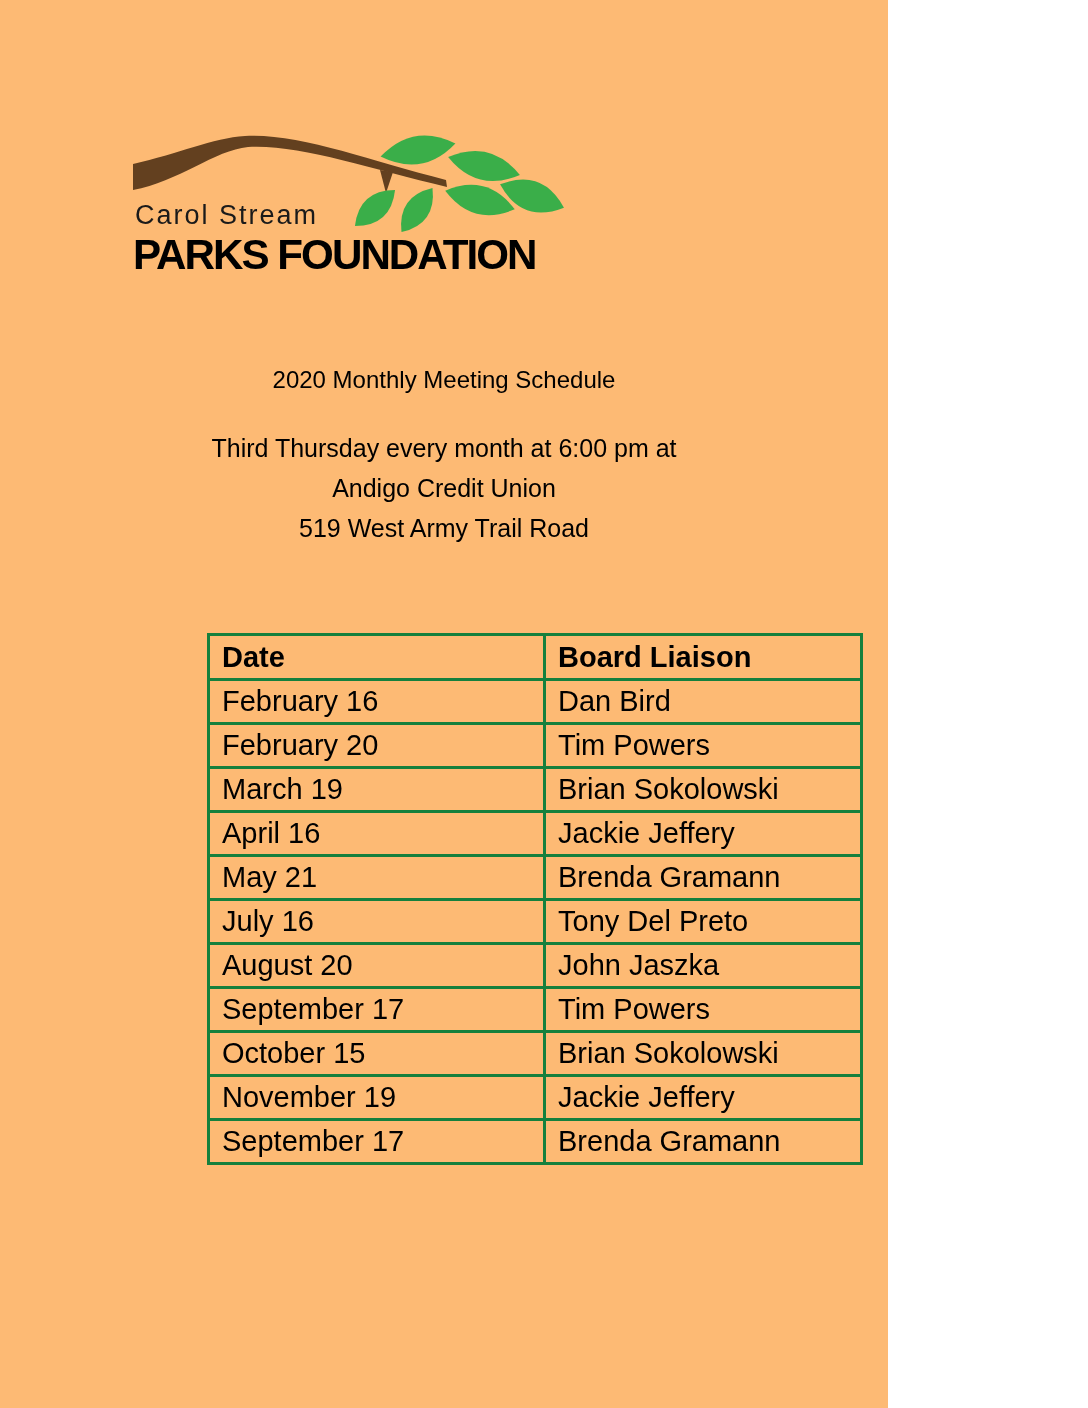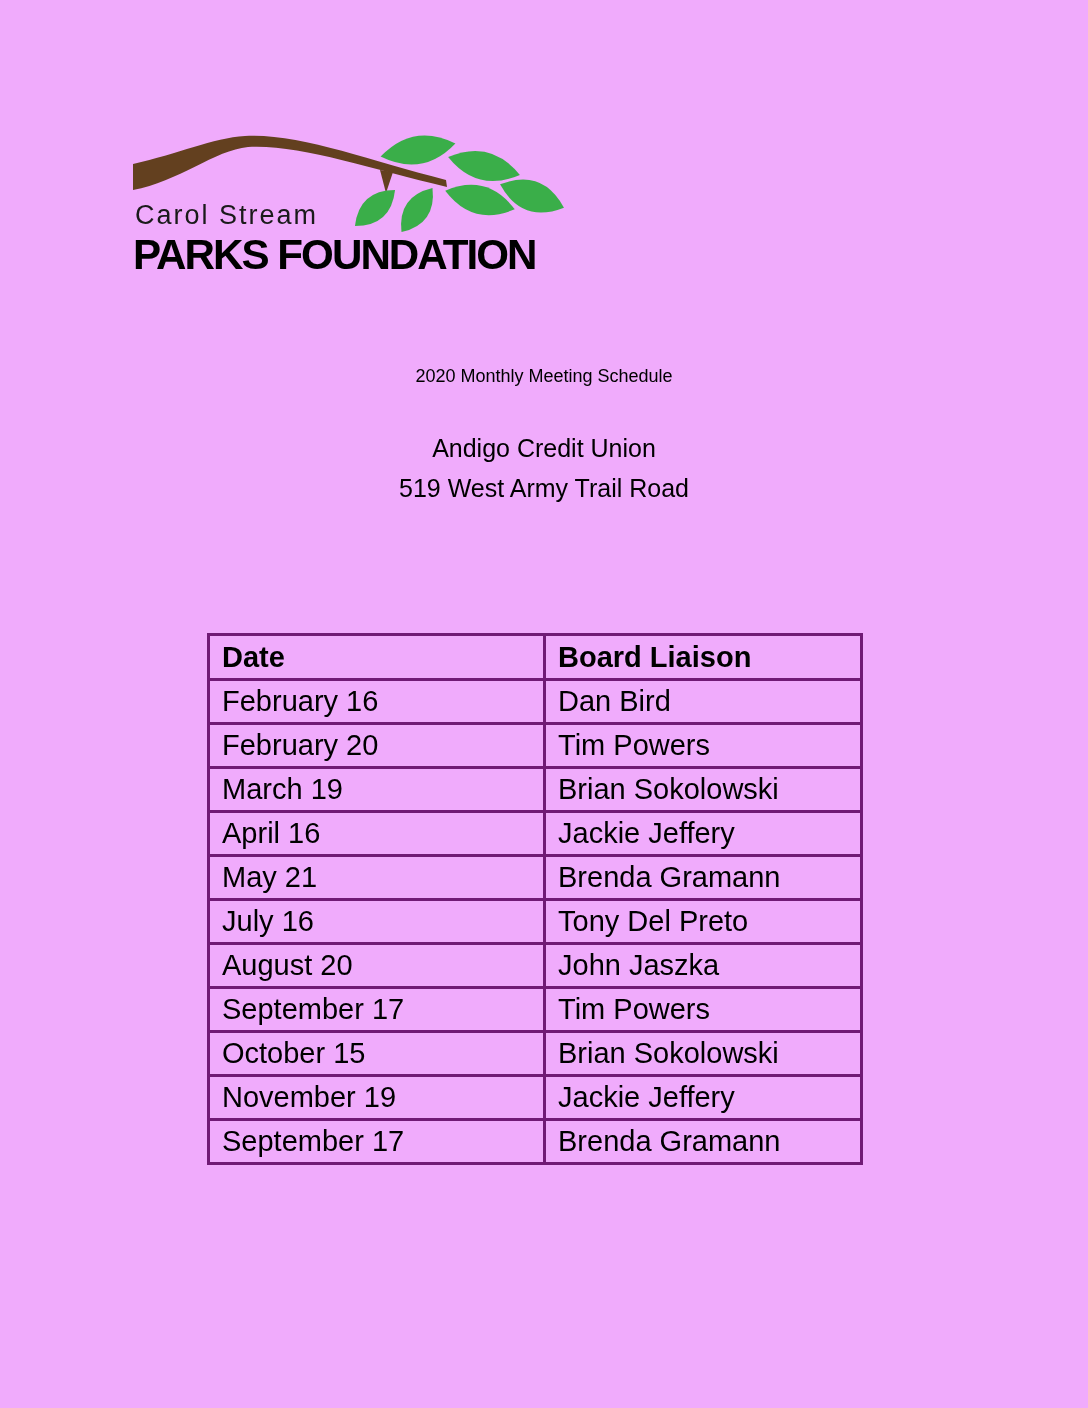--- a/index.html
+++ b/index.html
@@ -1,20 +1,20 @@
 <!DOCTYPE html>
 <html><head>
 <meta charset="utf-8">
 <style>
   html, body { margin: 0; padding: 0; background: #ffffff; }
   .page {
     position: relative;
-    width: 1088px;
+    width: 888px;
     height: 1408px;
-    background: #f0abfc;
+    background: #fdba74;
     font-family: "Liberation Sans", sans-serif;
     color: #000000;
     overflow: hidden;
   }
 
   
   .logo { position: absolute; left: 133px; top: 120px; width: 440px; height: 165px; }
   .branch-svg { position: absolute; left: 0; top: 0; width: 440px; height: 118px; }
   .org-line1 {
     position: absolute; left: 2px; top: 80px;
@@ -23,35 +23,35 @@
   }
   .org-line2 {
     position: absolute; left: 0px; top: 110px;
     font-size: 43px; font-weight: 700; letter-spacing: -2px; color: #000;
     white-space: nowrap; transform: scaleX(0.98); transform-origin: left;
   }
 
   
   .doc-title {
     position: absolute; top: 366px; left: 0; width: 100%;
-    text-align: center; font-size: 18px; font-weight: 400;
+    text-align: center; font-size: 24px; font-weight: 400;
   }
   .subtitle {
     position: absolute; top: 428px; left: 0; width: 100%;
     text-align: center; font-size: 25px; font-weight: 400; line-height: 40px;
   }
 
   
   .schedule {
     position: absolute; left: 207px; top: 633px;
     border-collapse: collapse; table-layout: fixed;
     width: 653px;
     font-size: 29px;
   }
-  .schedule, .schedule th, .schedule td { border: 3px solid #701a75; }
+  .schedule, .schedule th, .schedule td { border: 3px solid #15803d; }
   .schedule th {
     text-align: left; font-weight: 700;
     height: 42px; padding: 0 0 0 12px; vertical-align: middle;
   }
   .schedule td {
     height: 41px; padding: 0 0 0 12px; vertical-align: middle;
     font-weight: 400; white-space: nowrap; overflow: hidden;
   }
   .col-date { width: 336px; }
   .col-liaison { width: 317px; }
@@ -75,20 +75,21 @@
       <path d="M-27,0 Q0,-24 27,0 Q0,24 -27,0 Z" transform="translate(284,90) rotate(-55)" fill="#3aae49"></path>
       <path d="M-36,0 Q0,-28 36,0 Q0,28 -36,0 Z" transform="translate(347,80) rotate(15)" fill="#3aae49"></path>
     </svg>
     <div class="org-line1">Carol Stream</div>
     <div class="org-line2">PARKS FOUNDATION</div>
   </div>
 
   <div class="doc-title">2020 Monthly Meeting Schedule</div>
 
   <div class="subtitle">
+    <div>Third Thursday every month at 6:00 pm at</div>
     <div>Andigo Credit Union</div>
     <div>519 West Army Trail Road</div>
   </div>
 
   <table class="schedule">
     <colgroup>
       <col class="col-date">
       <col class="col-liaison">
     </colgroup>
     <thead>

